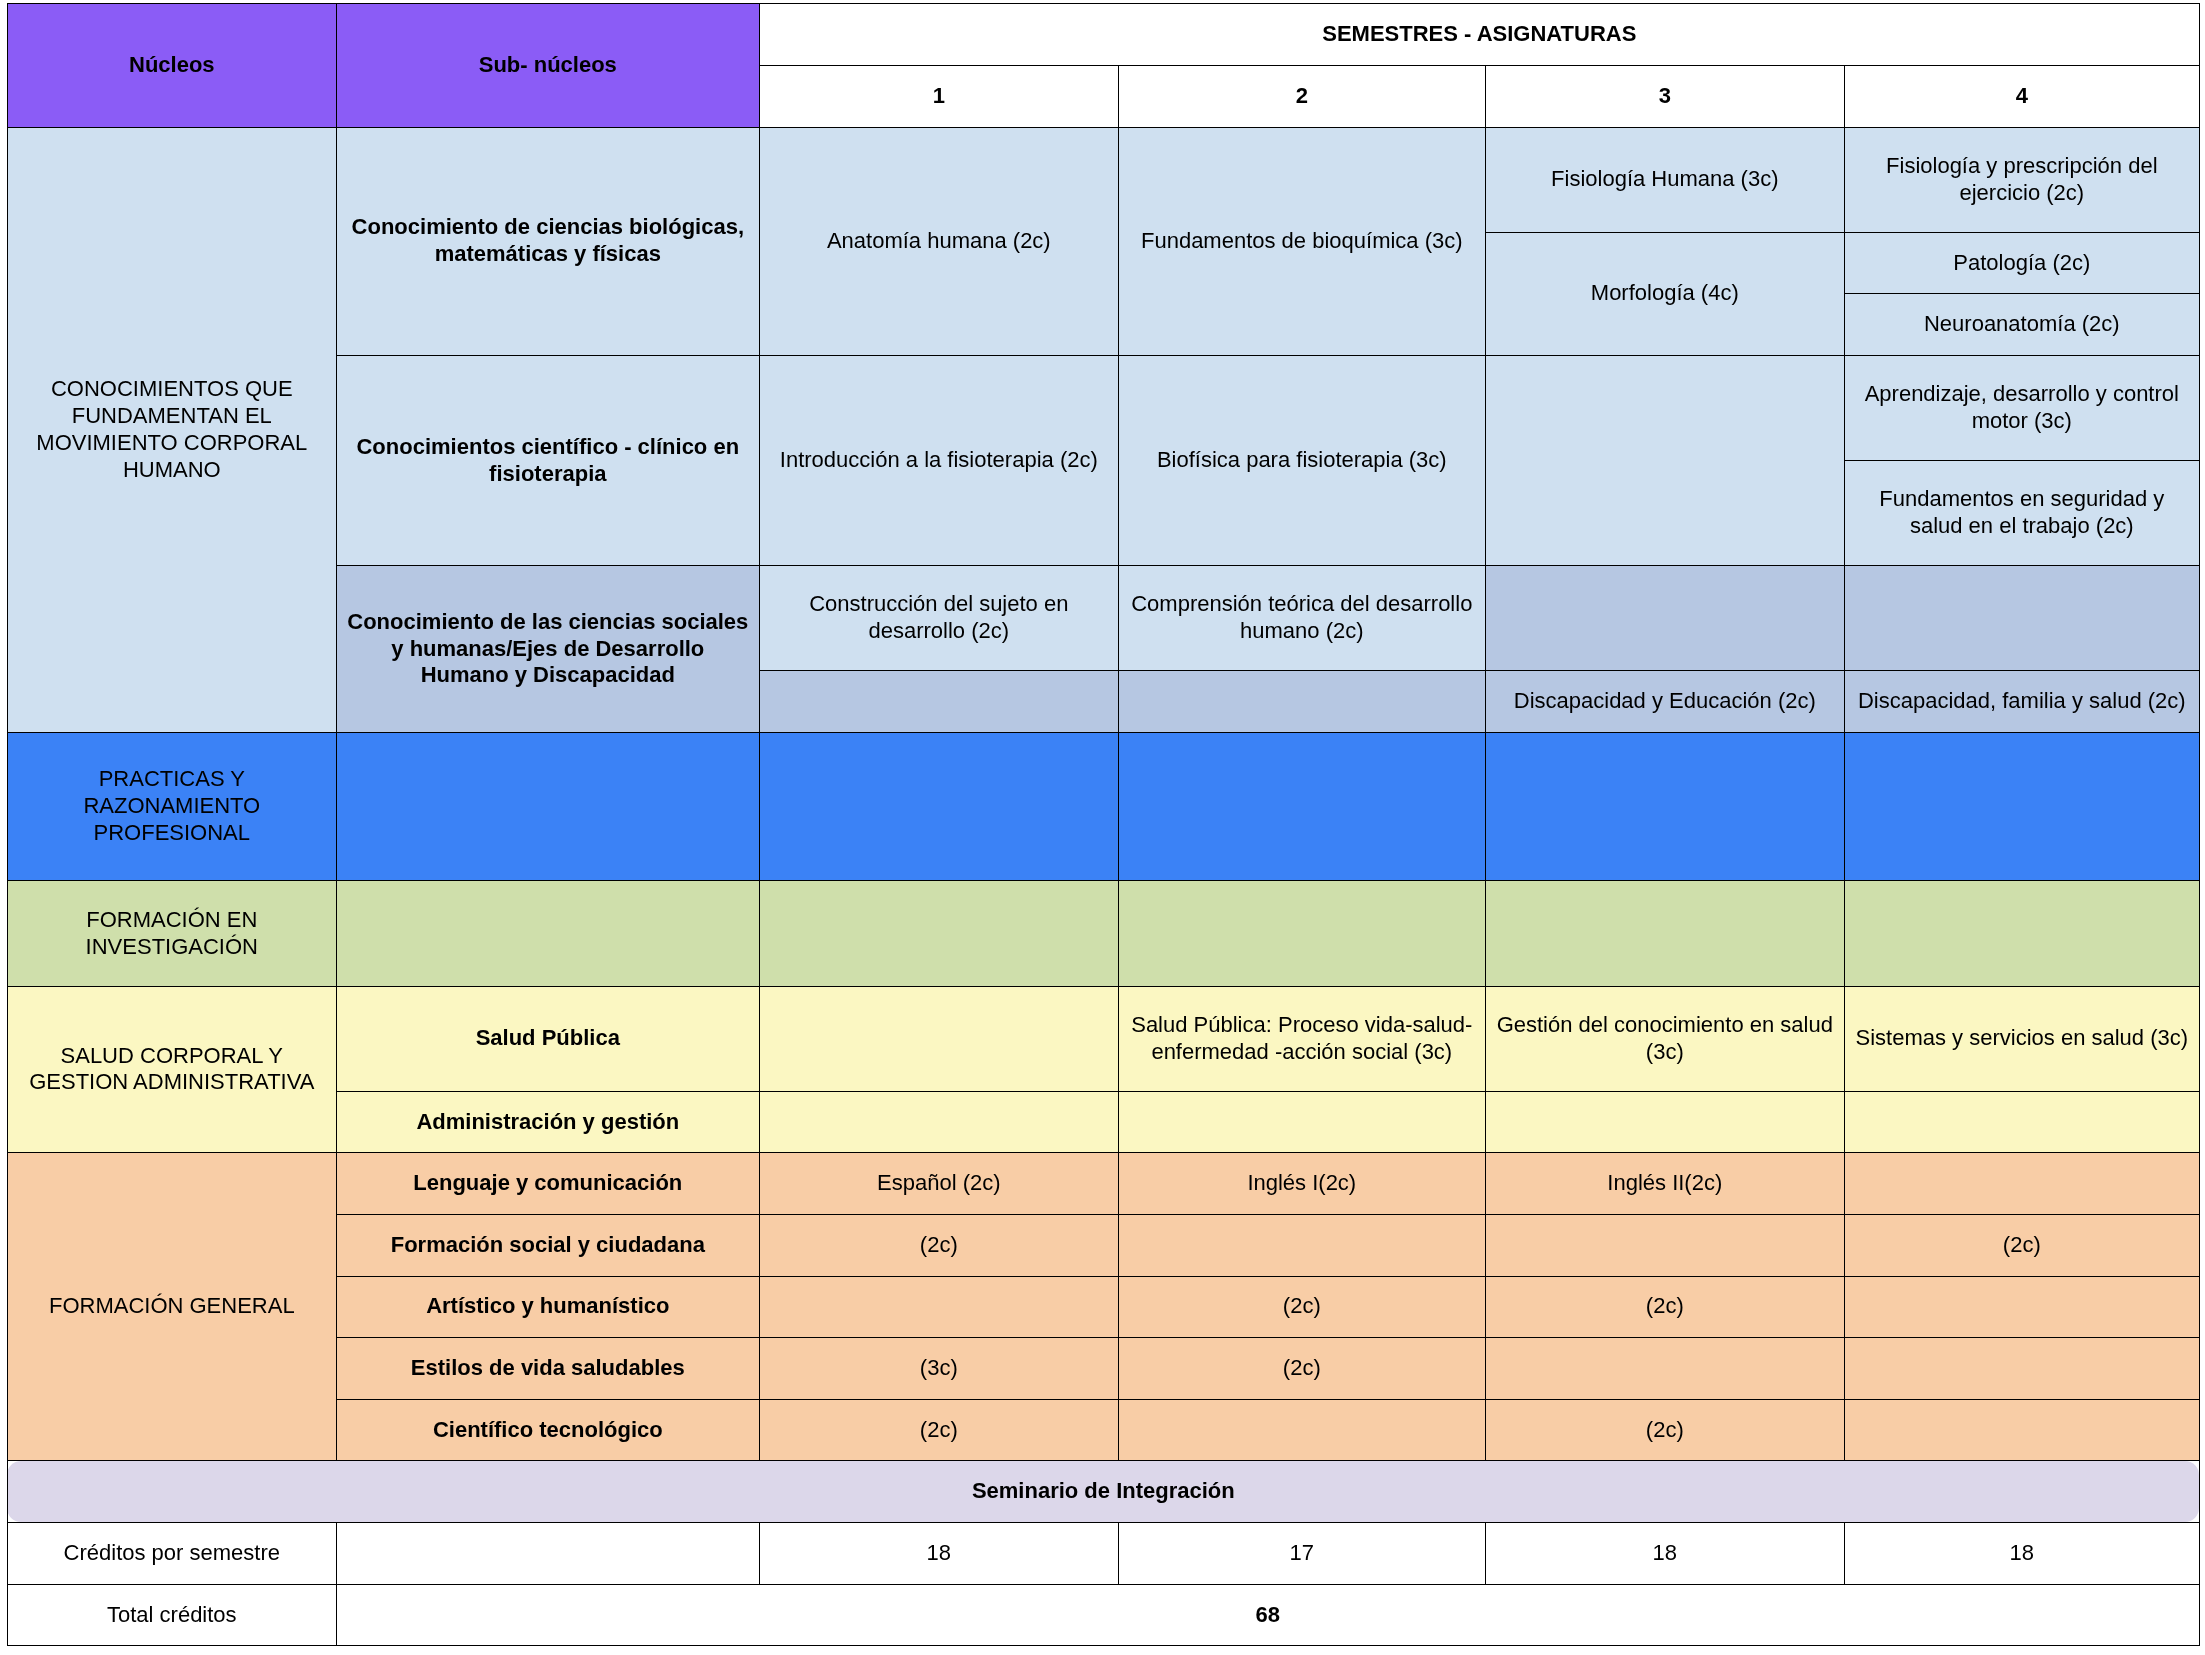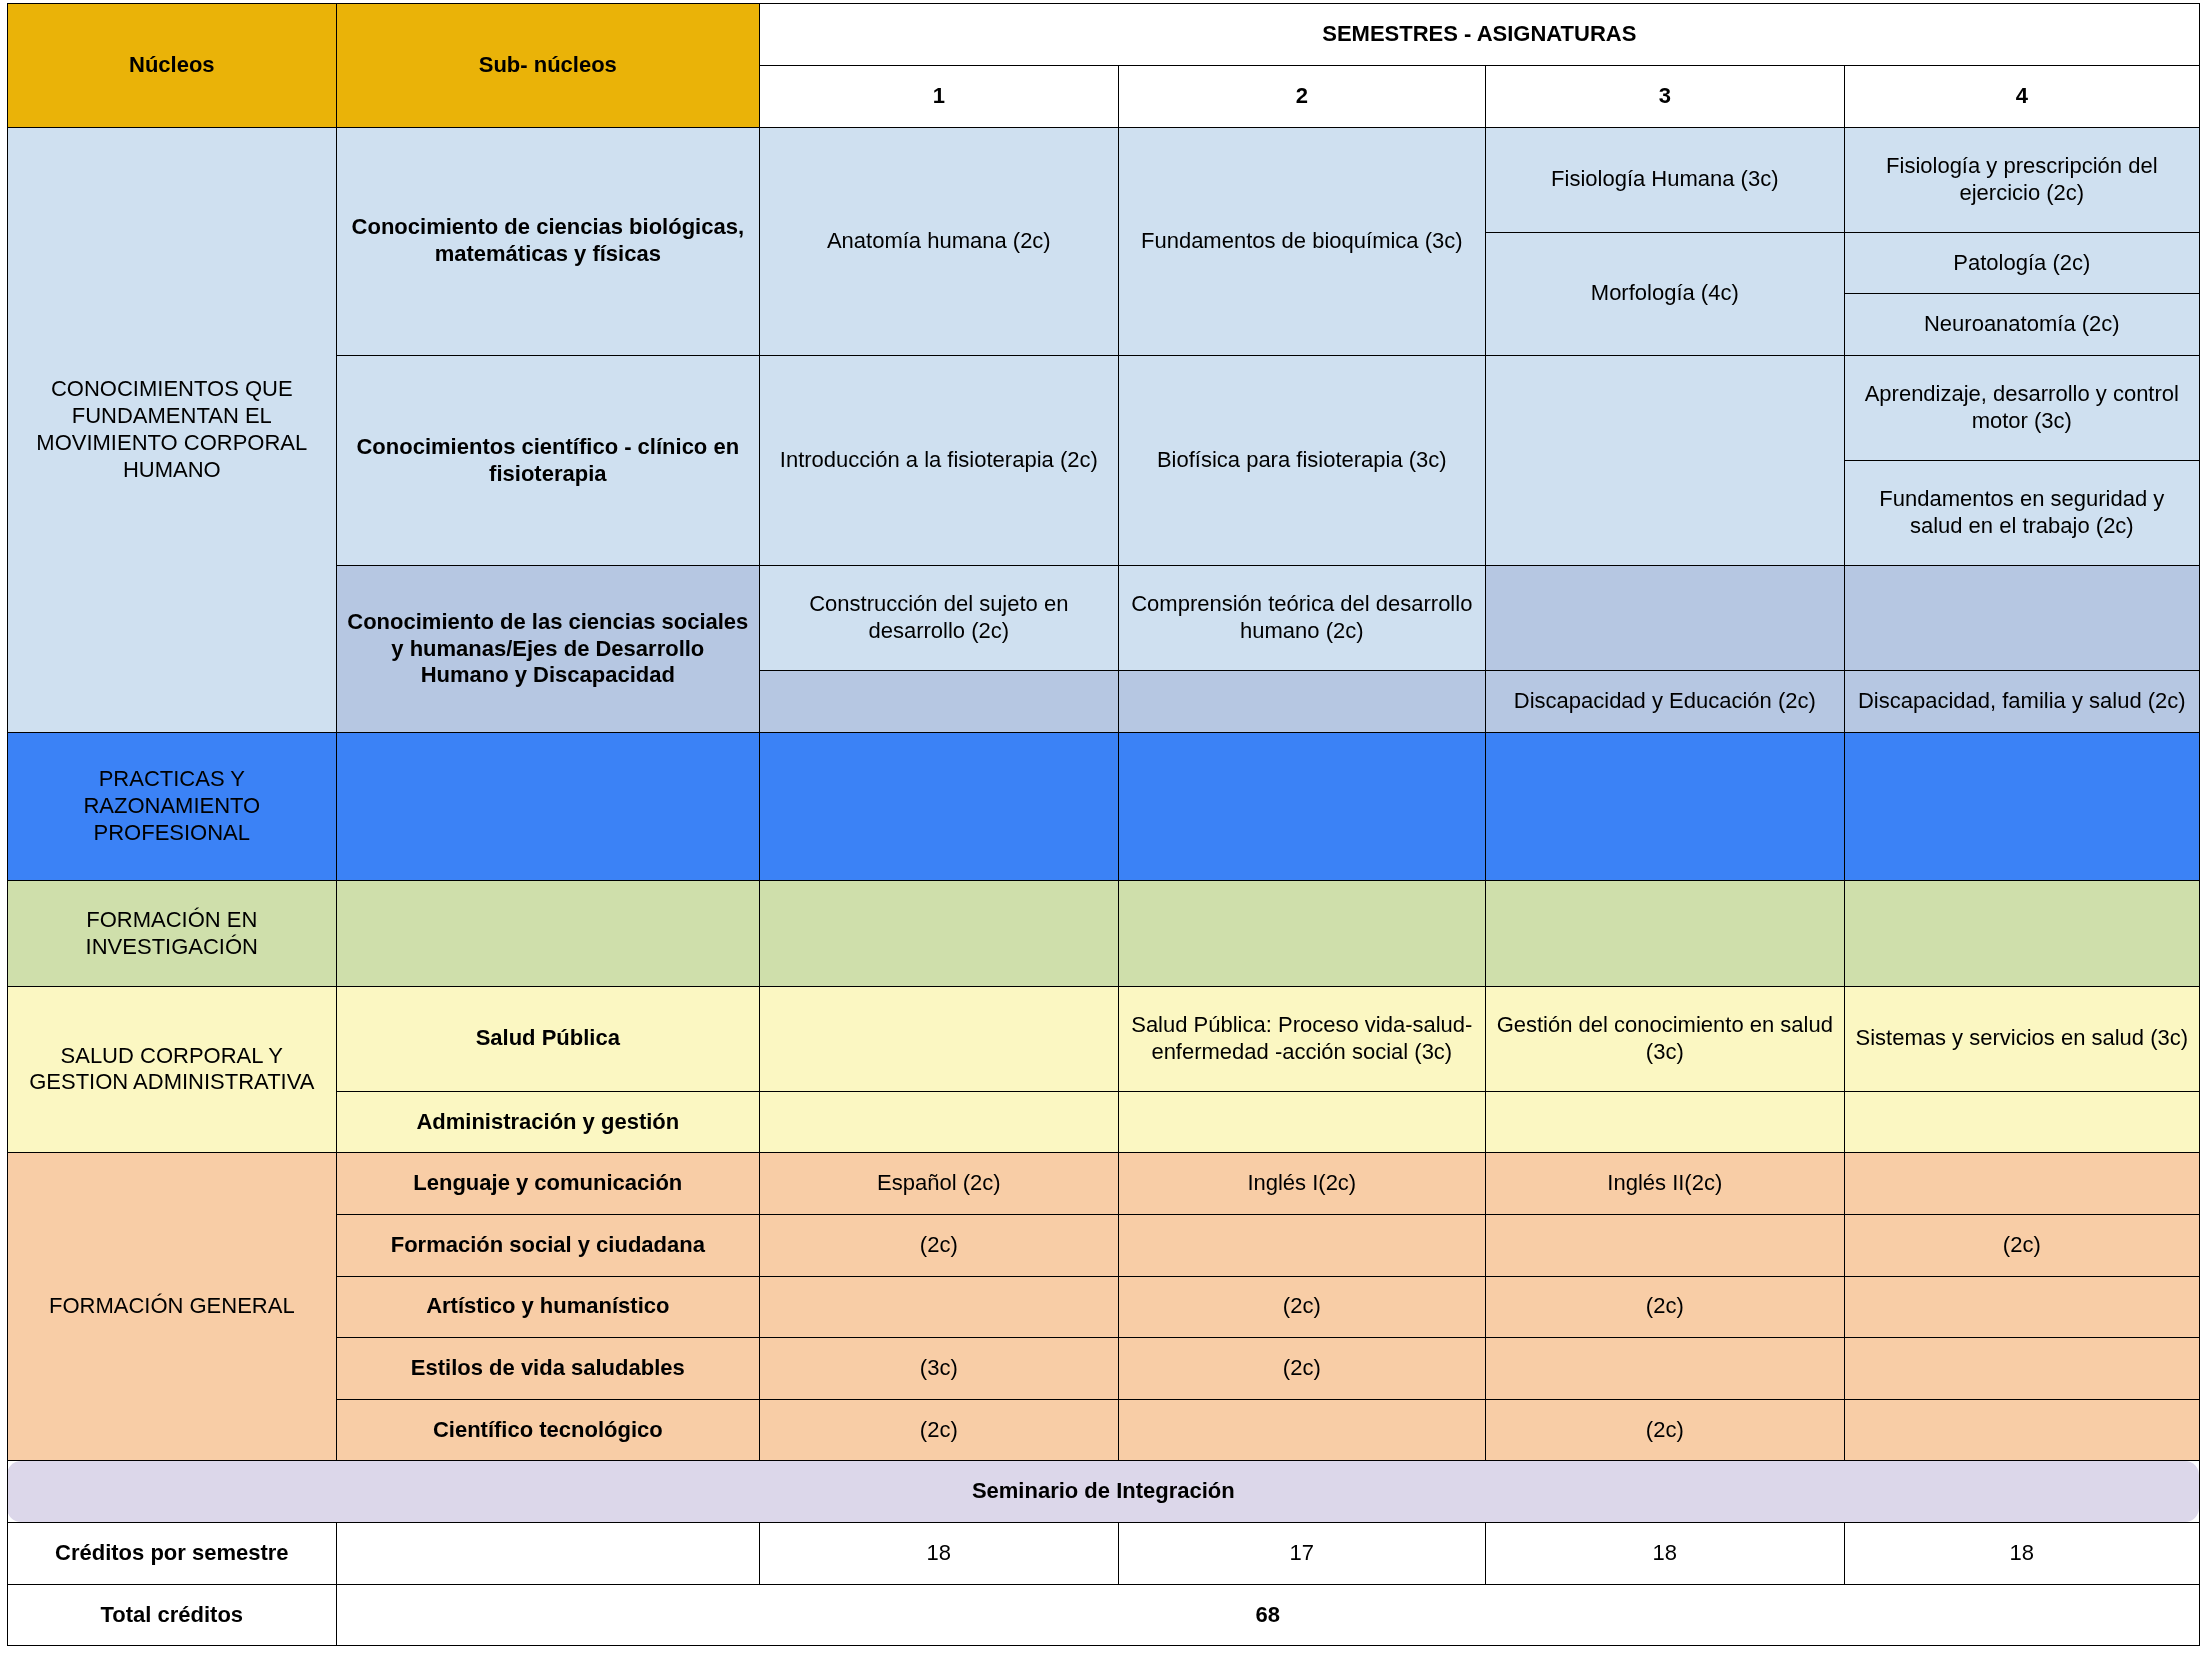--- a/index.html
+++ b/index.html
@@ -25,22 +25,22 @@
   }
   table.curriculum td {
     border: 1.7px solid #000000;
     vertical-align: middle;
     text-align: center;
     padding: 5.1px 8.5px;
     font-size: 22px;
     line-height: 1.22;
     word-wrap: break-word;
   }
-  .bold { font-weight: bold; }
-  .hdr { background: #eab308; font-weight: bold; font-size: 23px; }
+  .bold { font-weight: normal; }
+  .hdr { background: #8b5cf6; font-weight: bold; font-size: 23px; }
   .semhdr { background: #ffffff; font-weight: bold; font-size: 24px; }
   .semnum { background: #ffffff; font-weight: bold; font-size: 23px; }
 
   
   .c-blue      { background: #cfe0f0; }
   .c-blue-dark { background: #b6c7e2; }
   .c-pink      { background: #3b82f6; }
   .c-green     { background: #cfdfab; }
   .c-yellow    { background: #fbf7c2; }
   .c-orange    { background: #f8cda6; }

